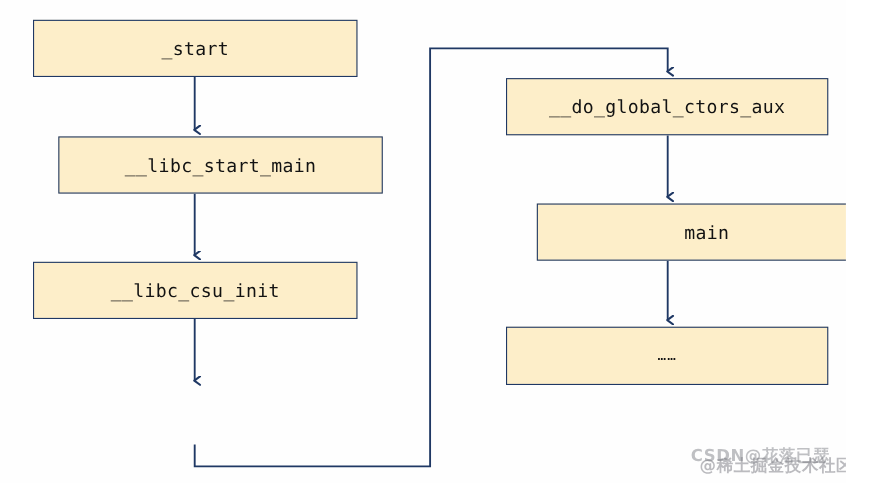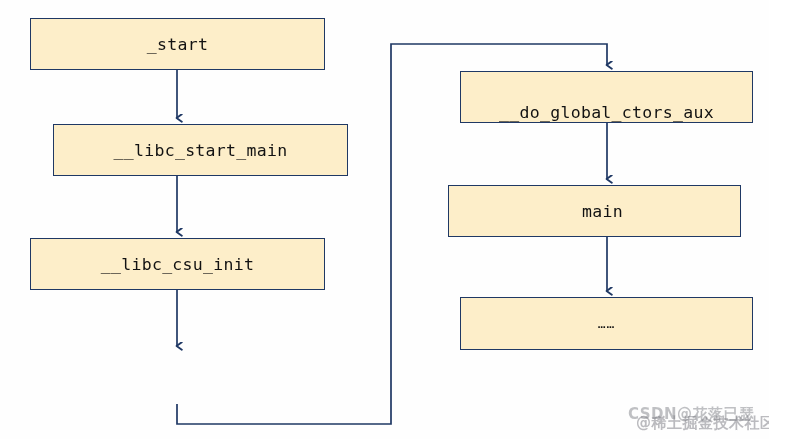--- a/index.html
+++ b/index.html
@@ -92,25 +92,25 @@
 
   <div class="node" style="left:30px; top:124px; width:295px; height:52px;margin-left:23px;">
     <span>__libc_start_main</span>
   </div>
 
   <div class="node" style="left:30px; top:238px; width:295px; height:52px;">
     <span>__libc_csu_init</span>
   </div>
 
 
-  <div class="node" style="left:460px; top:71px; width:293px; height:52px;align-items:flex-end;">
+  <div class="node" style="left:460px; top:71px; width:293px; height:52px;">
     <span>__do_global_ctors_aux</span>
   </div>
 
-  <div class="node" style="left:448px; top:185px; width:293px; height:52px;padding-left:16px;">
+  <div class="node" style="left:488px; top:185px; width:293px; height:52px;padding-left:16px;">
     <span>main</span>
   </div>
 
   <div class="node ellipsis-node" style="left:460px; top:297px; width:293px; height:53px;">
     <span>……</span>
   </div>
 
   <div class="watermark wm-a">@稀土掘金技术社区</div>
   <div class="watermark wm-b">CSDN@花落已瑟</div>
 

